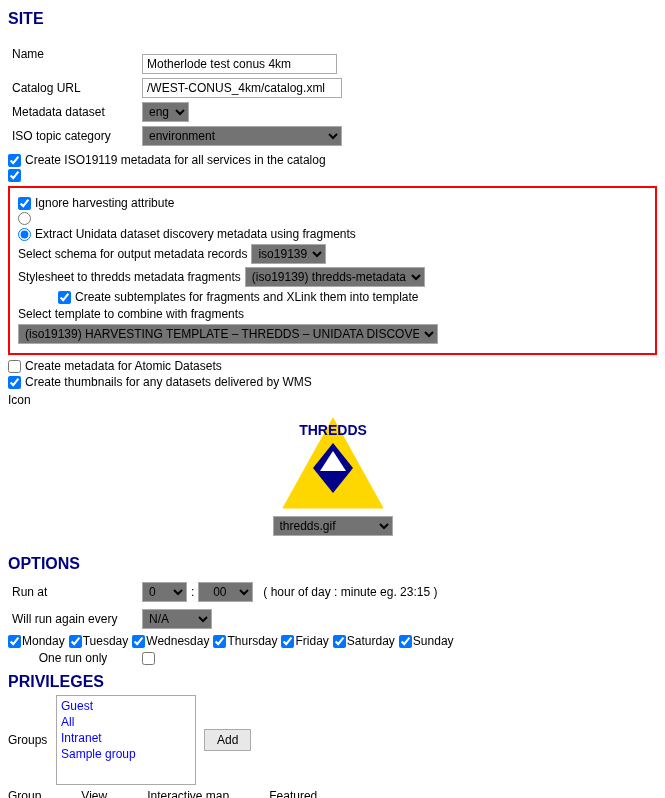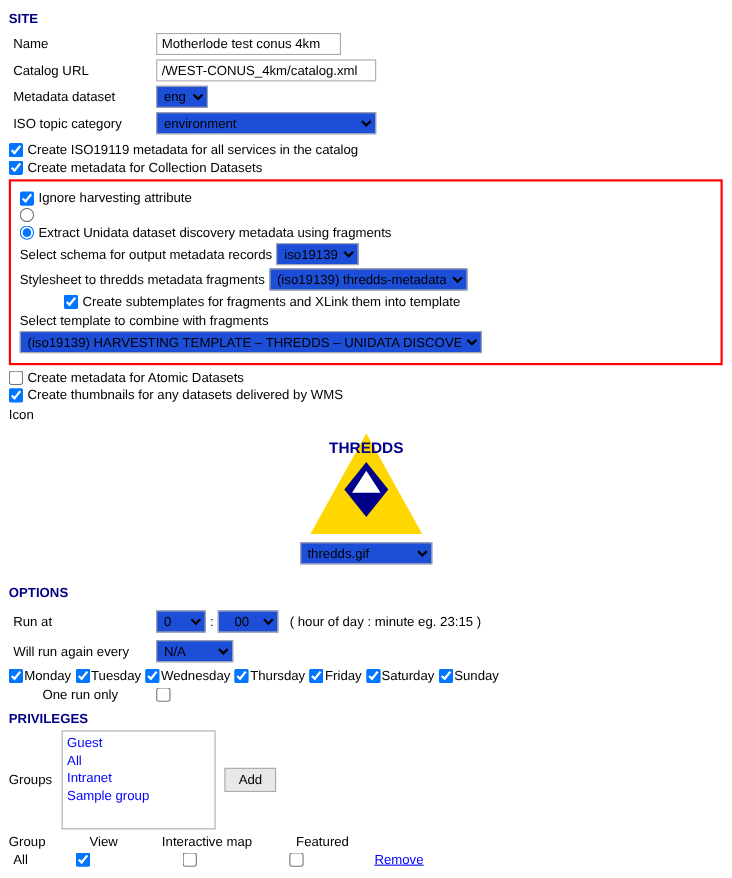--- a/index.html
+++ b/index.html
@@ -5,21 +5,21 @@
     * { box-sizing: border-box; margin: 0; padding: 0; }
     body {
       font-family: Arial, sans-serif;
       font-size: 12px;
       background: #fff;
       color: #000;
       width: 665px;
     }
     .section-title {
       font-weight: bold;
-      font-size: 12px;
+      font-size: 16px;
       color: #000080;
       margin-bottom: 4px;
       margin-top: 6px;
     }
     .form-table {
       width: 100%;
       border-collapse: collapse;
     }
     .form-table td {
       padding: 2px 4px;
@@ -31,21 +31,21 @@
     }
     input[type="text"] {
       border: 1px solid #aaa;
       padding: 2px 4px;
       font-size: 12px;
     }
     select {
       border: 1px solid #aaa;
       padding: 1px 2px;
       font-size: 12px;
-      background: #1d4ed8;
+      background: #737373;
     }
     .collection-box {
       border: 2px solid red;
       padding: 6px 8px;
       margin: 4px 0;
     }
     .radio-row, .checkbox-row {
       display: flex;
       align-items: center;
       gap: 4px;
@@ -139,21 +139,21 @@
 <body>
 
 <div class="page-outer">
 
   <div class="section-title">SITE</div>
   <table class="form-table">
     <tbody>
         <tr>
       <td class="label-col">Name</td>
       <td>
-        <input type="text" style="width: 168px;" value="Motherlode test conus 4km">
+        <input type="text" style="width: 195px; margin-top: 20px;" value="Motherlode test conus 4km">
       </td>
     </tr>
     <tr>
       <td class="label-col">Catalog URL</td>
       <td>
         <input type="text" style="width: 200px;" value="/WEST-CONUS_4km/catalog.xml">
       </td>
     </tr>
     <tr>
       <td class="label-col">Metadata dataset</td>
@@ -174,21 +174,20 @@
   </tbody>
     </table>
 
   <div class="checkbox-row" style="margin-top:5px;">
     <input type="checkbox" checked="" style="">
     <span>Create ISO19119 metadata for all services in the catalog</span>
   </div>
 
   <div class="checkbox-row">
     <input type="checkbox" checked="" style="">
-    <span>Create metadata for Collection Datasets</span>
   </div>
 
   <div class="collection-box">
 
     <div class="checkbox-row">
       <input type="checkbox" checked="" style="">
       <span>Ignore harvesting attribute</span>
     </div>
 
     <div class="radio-row">

